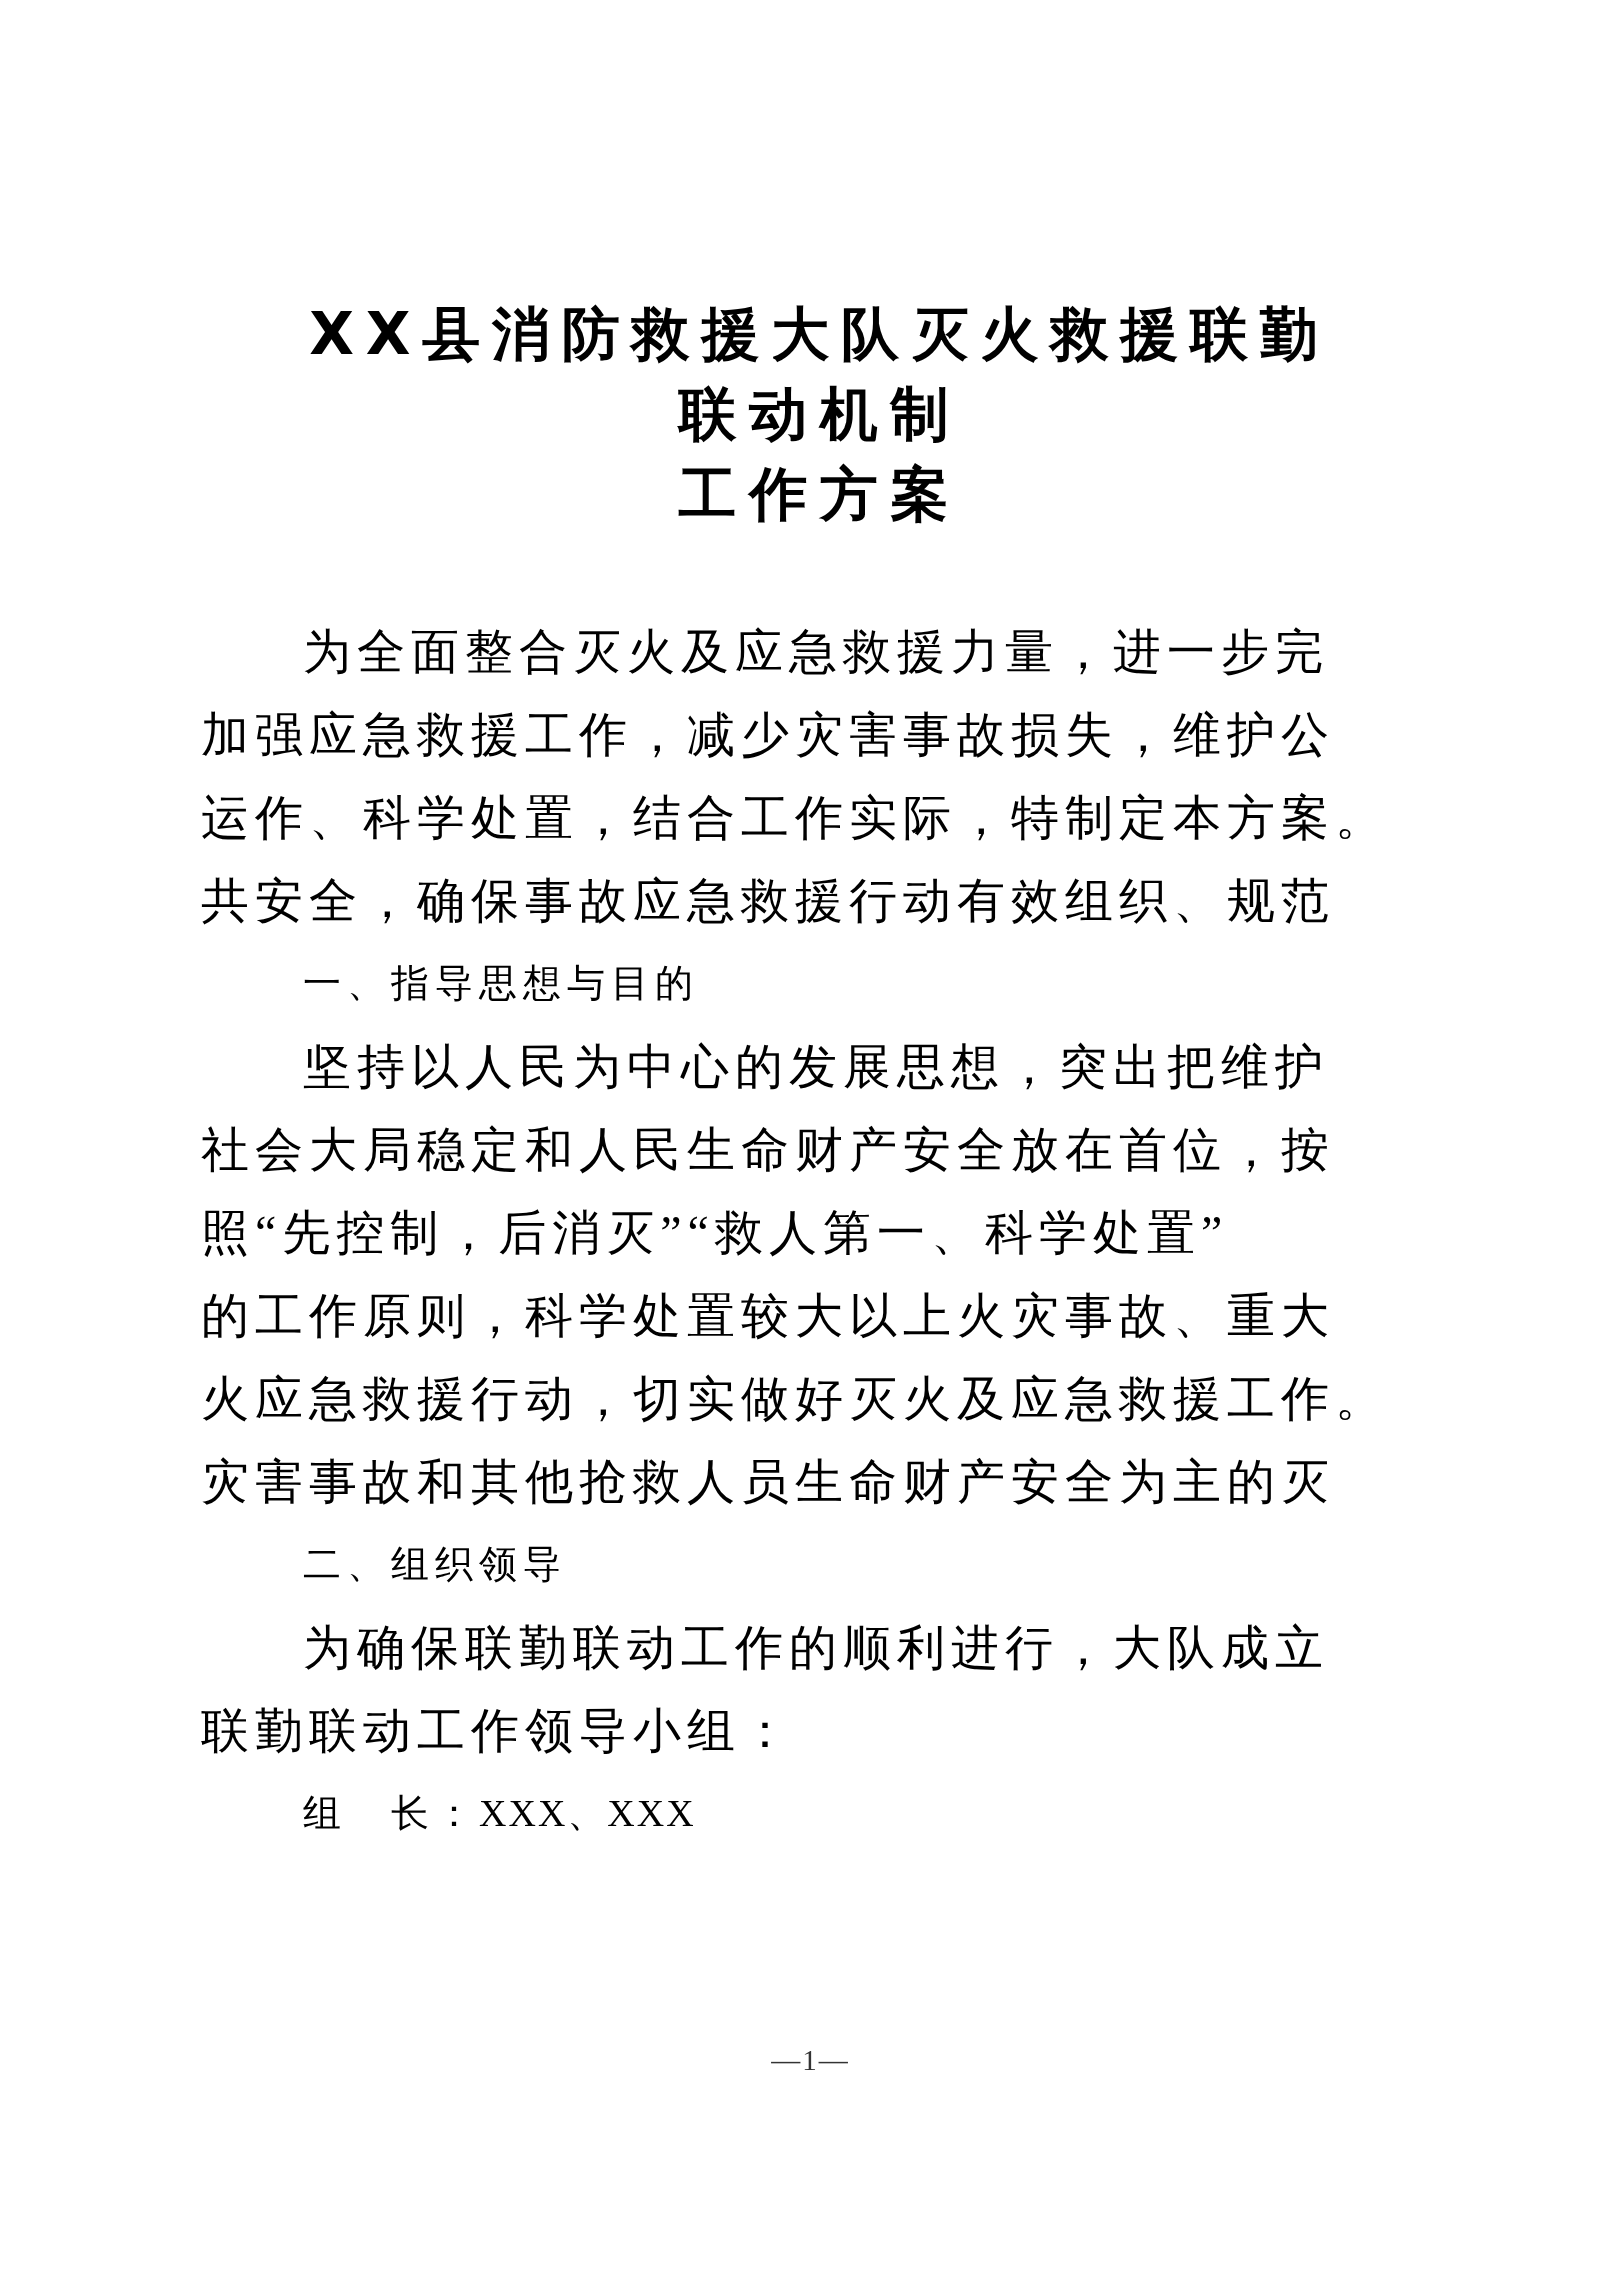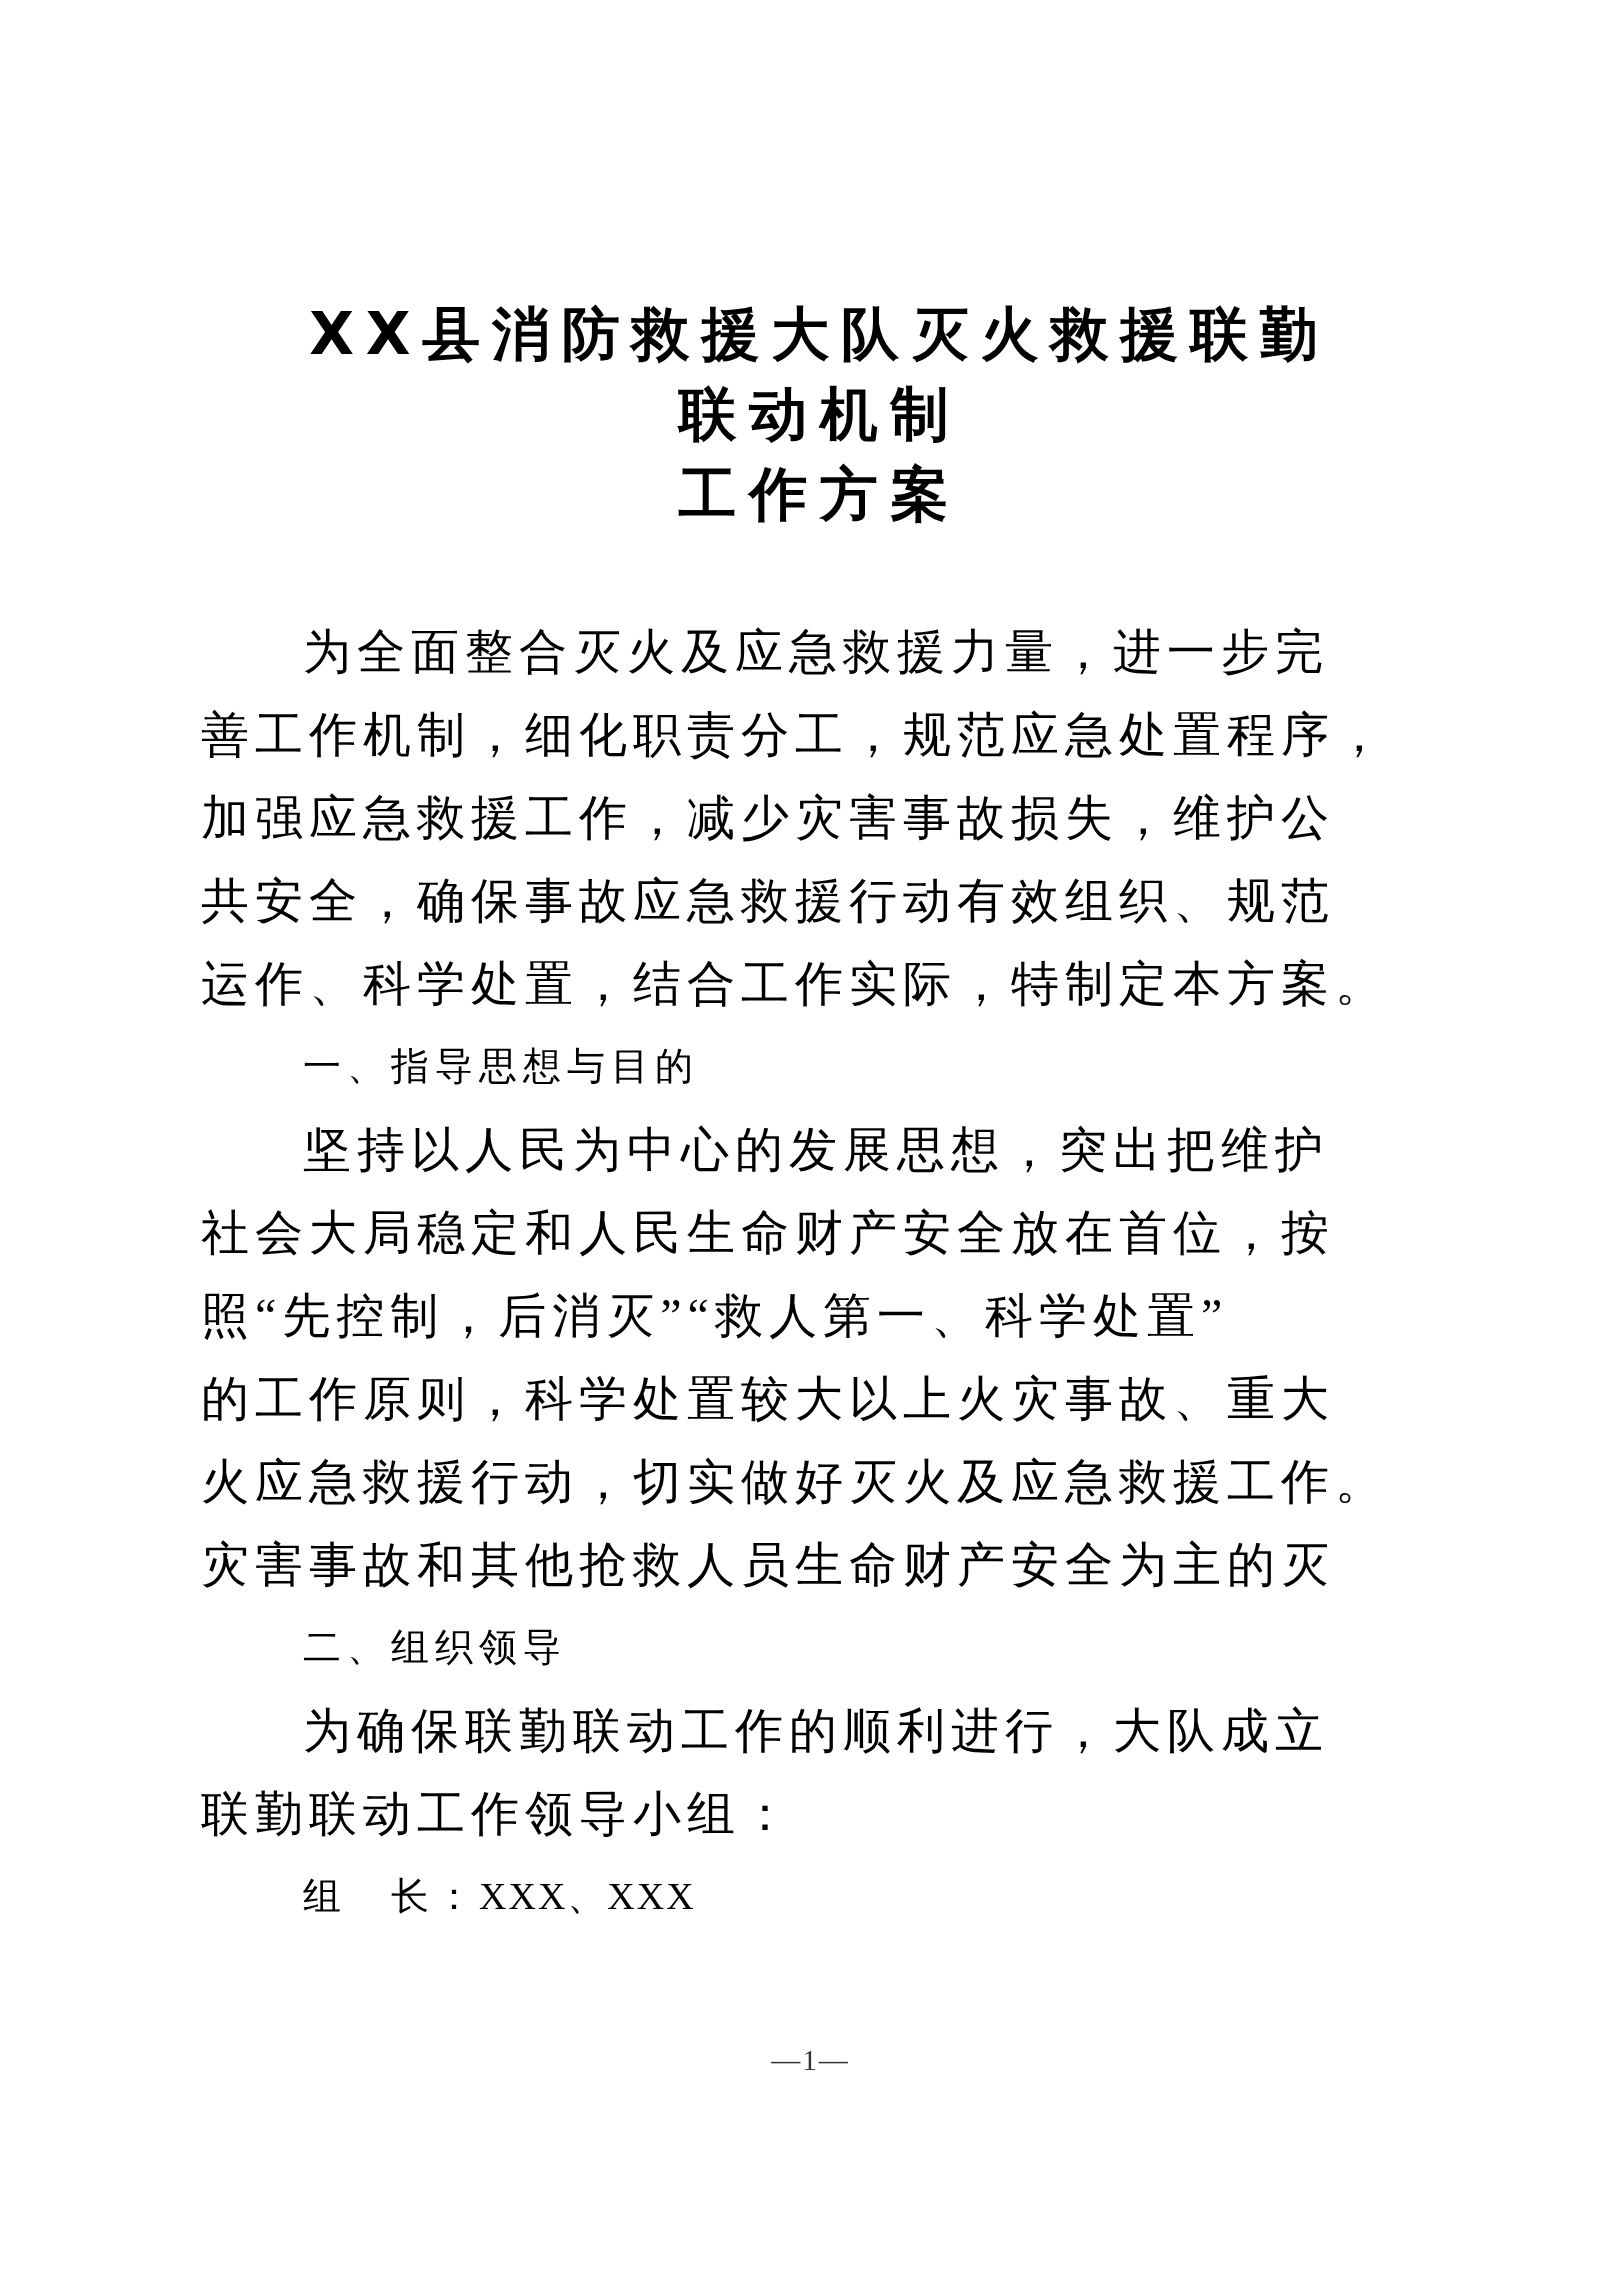--- a/index.html
+++ b/index.html
@@ -110,24 +110,23 @@
     <div class="title-block">
       <div class="title-line l1">XX县消防救援大队灭火救援联勤</div>
       <div class="title-line">联动机制</div>
       <div class="title-line">工作方案</div>
     </div>
 
     <div class="body-block">
 
       <div class="para">
         <span class="ln indent">为全面整合灭火及应急救援力量，进一步完</span>
-        <span class="ln">善工作机制，细化职责分工，规范应急处置程序，</span>
         <span class="ln">加强应急救援工作，减少灾害事故损失，维护公</span>
+        <span class="ln last">运作、科学处置，结合工作实际，特制定本方案。</span>
         <span class="ln">共安全，确保事故应急救援行动有效组织、规范</span>
-        <span class="ln last">运作、科学处置，结合工作实际，特制定本方案。</span>
       </div>
 
       <div class="heading">一、指导思想与目的</div>
 
       <div class="para">
         <span class="ln indent">坚持以人民为中心的发展思想，突出把维护</span>
         <span class="ln">社会大局稳定和人民生命财产安全放在首位，按</span>
         <span class="ln">照“先控制，后消灭”“救人第一、科学处置”</span>
         <span class="ln">的工作原则，科学处置较大以上火灾事故、重大</span>
         <span class="ln last">火应急救援行动，切实做好灭火及应急救援工作。</span>

